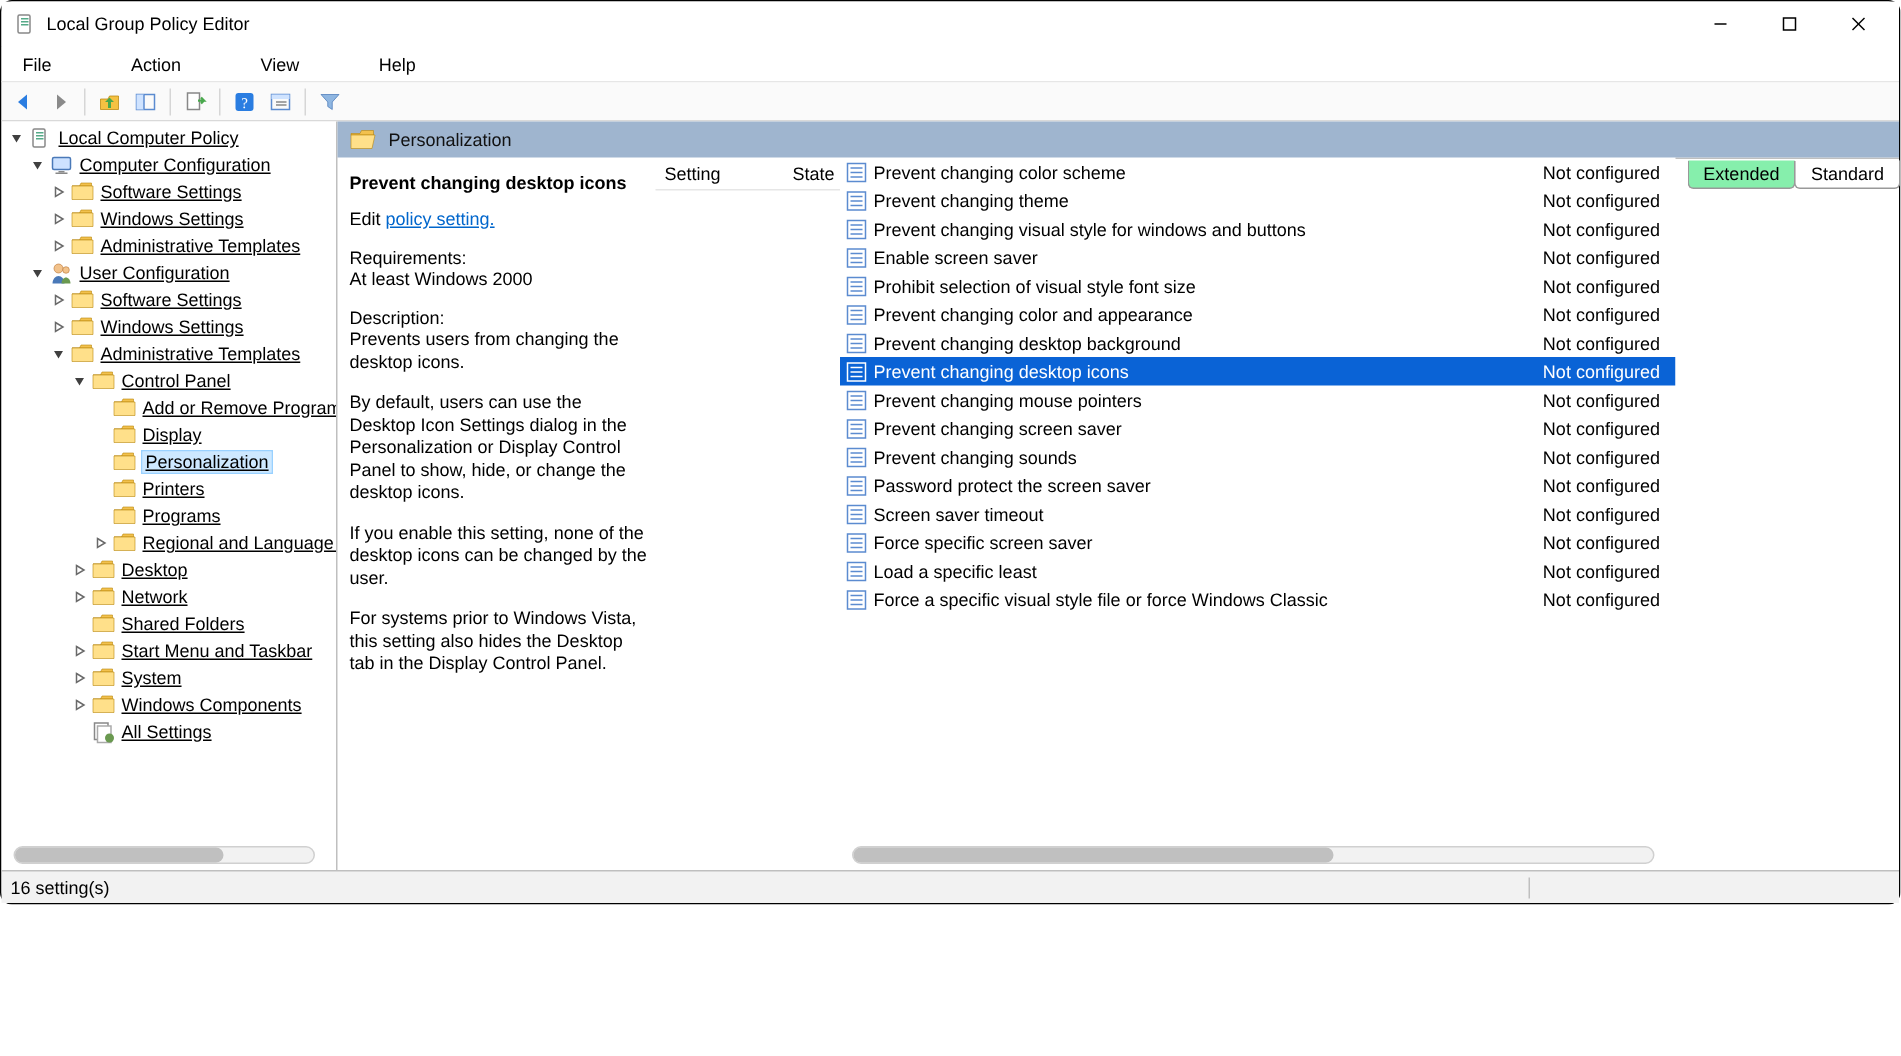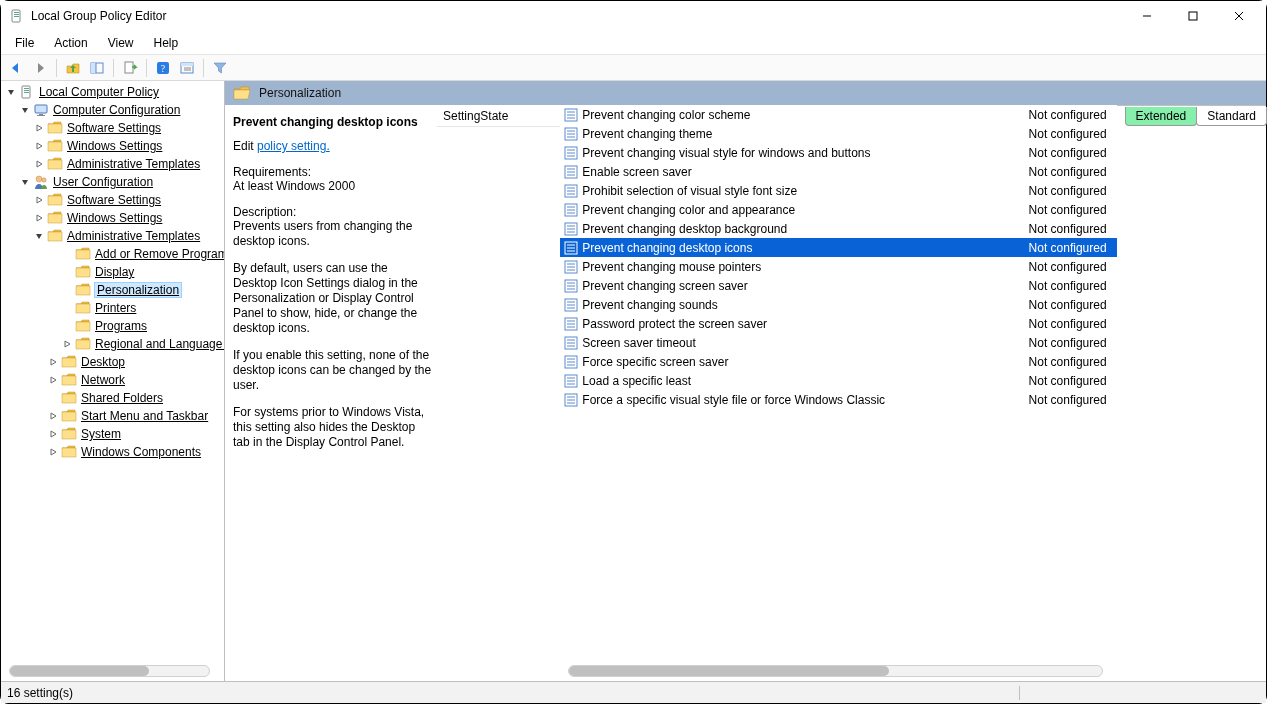--- a/index.html
+++ b/index.html
@@ -5,21 +5,21 @@
 * { box-sizing: border-box; margin: 0; padding: 0; }
 body {
   font-family: "Segoe UI", Tahoma, sans-serif;
   font-size: 12px;
   background: #fff;
   color: #000;
   overflow: hidden;
 }
 .window {
   width: 1267px;
-  height: 704px;
+  height: 603px;
   border: 1px solid #000;
   border-radius: 8px;
   display: flex;
   flex-direction: column;
   background: #fff;
 }
 
 
 .titlebar {
   height: 30px;
@@ -34,20 +34,21 @@
 .winbtn svg { width: 10px; height: 10px; }
 
 
 .menubar {
   height: 24px;
   display: flex;
   align-items: center;
   padding: 0 4px;
   border-bottom: 1px solid #e6e6e6;
   background: #fff;
+  gap: 33px;
 }
 .menubar .menuitem { padding: 3px 10px; font-size: 12px; }
 
 
 .toolbar {
   height: 26px;
   display: flex;
   align-items: center;
   padding: 0 4px;
   border-bottom: 1px solid #d9d9d9;
@@ -146,21 +147,21 @@
 .descpanel .lbl { font-size:12px; }
 
 
 .settingspane { flex:1; display:flex; flex-direction:row; min-width:0; }
 .listheader {
   height: 22px;
   display:flex; align-items:center;
   border-bottom:1px solid #e6e6e6;
 }
 .listheader .col-setting { flex:1; padding-left:6px; font-size:12px; }
-.listheader .col-state { width: 80px; text-align:left; font-size:12px; padding-right:4px;}
+.listheader .col-state { width: 80px; text-align:right; font-size:12px; padding-right:4px;}
 
 .list {
   flex:1; overflow:hidden; position:relative;
 }
 .row {
   height: 19px; display:flex; align-items:center;
   padding-left:4px;
 }
 .row.selected { background:#0a63d6; color:#fff; }
 .row .ricon { width:14px; height:14px; margin-right:4px; display:flex; align-items:center; justify-content:center; }
@@ -440,20 +441,35 @@
             </span>
             <span class="ticon">
               <svg viewBox="0 0 16 14">
                 <path d="M1 3h5l1-2h7v2H1z" fill="#f2c14e" stroke="#b8860b" stroke-width="0.4"></path>
                 <path d="M1 3h14v9H1z" fill="#ffe08a" stroke="#b8860b" stroke-width="0.4"></path>
               </svg>
             </span>
             <span class="tlabel">Administrative Templates</span>
           </div>
           <div class="tree-row">
+            <span class="ind i3"></span>
+            <span class="exp">
+              <svg width="10" height="10" viewBox="0 0 10 10">
+                <path d="M2 3 L8 3 L5 8 Z" fill="#404040"></path>
+              </svg>
+            </span>
+            <span class="ticon">
+              <svg viewBox="0 0 16 14">
+                <path d="M1 3h5l1-2h7v2H1z" fill="#f2c14e" stroke="#b8860b" stroke-width="0.4"></path>
+                <path d="M1 3h14v9H1z" fill="#ffe08a" stroke="#b8860b" stroke-width="0.4"></path>
+              </svg>
+            </span>
+            <span class="tlabel">Control Panel</span>
+          </div>
+          <div class="tree-row">
             <span class="ind i4"></span>
             <span class="exp"></span>
             <span class="ticon">
               <svg viewBox="0 0 16 14">
                 <path d="M1 3h5l1-2h7v2H1z" fill="#f2c14e" stroke="#b8860b" stroke-width="0.4"></path>
                 <path d="M1 3h14v9H1z" fill="#ffe08a" stroke="#b8860b" stroke-width="0.4"></path>
               </svg>
             </span>
             <span class="tlabel">Add or Remove Programs</span>
           </div>
@@ -594,20 +610,32 @@
                 <path d="M3 2 L8 5 L3 8 Z" fill="none" stroke="#6a6a6a" stroke-width="1"></path>
               </svg>
             </span>
             <span class="ticon">
               <svg viewBox="0 0 16 14">
                 <path d="M1 3h5l1-2h7v2H1z" fill="#f2c14e" stroke="#b8860b" stroke-width="0.4"></path>
                 <path d="M1 3h14v9H1z" fill="#ffe08a" stroke="#b8860b" stroke-width="0.4"></path>
               </svg>
             </span>
             <span class="tlabel">Windows Components</span>
+          </div>
+          <div class="tree-row">
+            <span class="ind i3"></span>
+            <span class="exp"></span>
+            <span class="ticon">
+              <svg viewBox="0 0 16 16">
+                <rect x="2" y="2" width="9" height="11" fill="#fff" stroke="#888"></rect>
+                <rect x="4" y="4" width="9" height="11" fill="#fff" stroke="#aaa"></rect>
+                <circle cx="12" cy="12" r="3" fill="#6a9950"></circle>
+              </svg>
+            </span>
+            <span class="tlabel">All Settings</span>
           </div>
         </div>
       <div class="hscroll-tree">
           <div class="thumb"></div>
         </div>
     </div>
 
     <div class="rightpane">
       <div class="pathheader">
         <span class="ficon">

